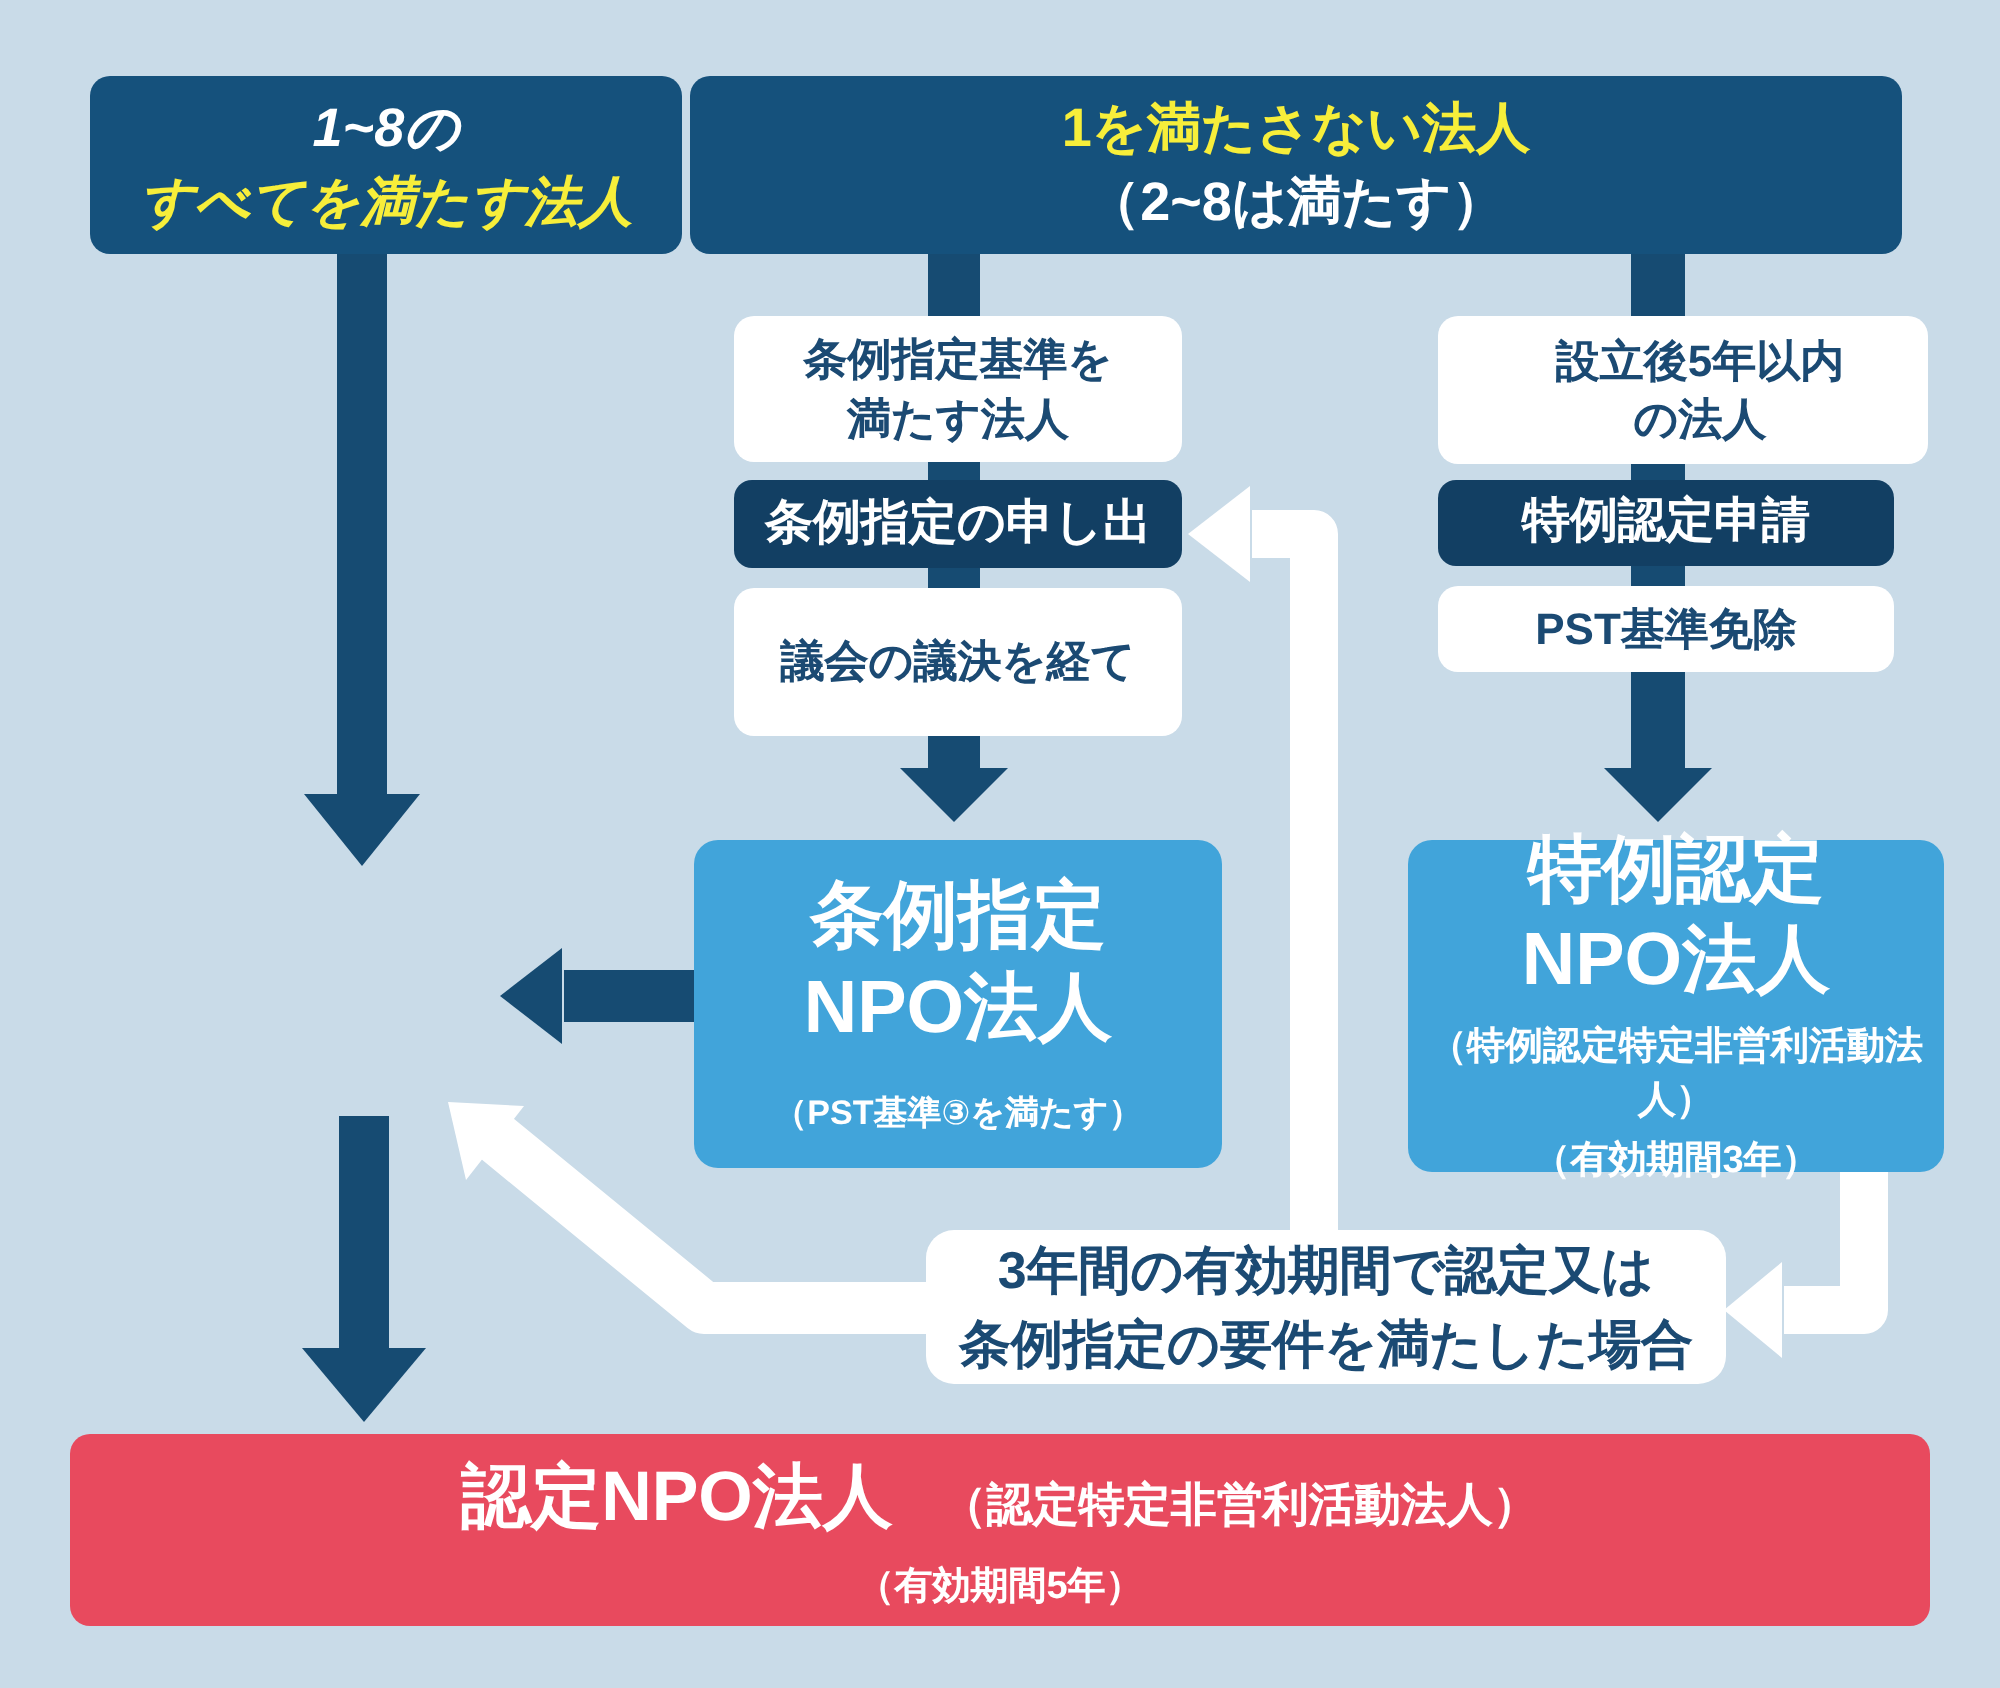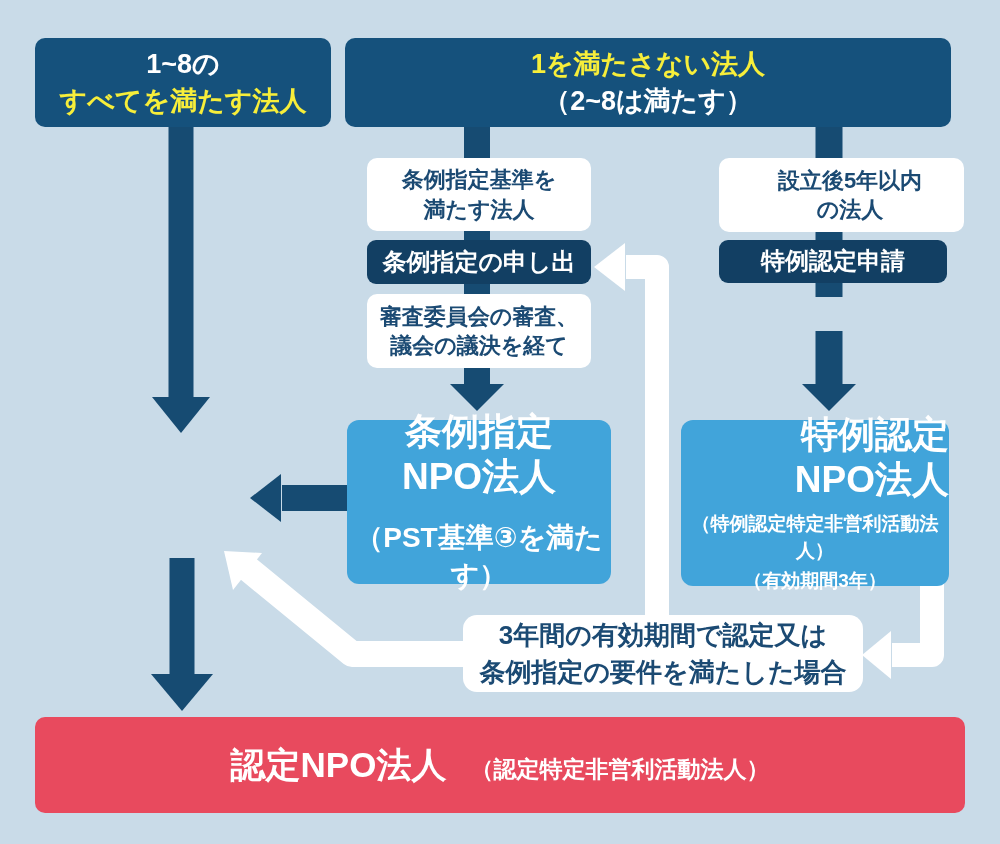--- a/index.html
+++ b/index.html
@@ -31,21 +31,21 @@
     border-radius:10px;font-size:22px;line-height:1.32;
   }
   .pill{
     background:#123f63;color:#ffffff;
     border-radius:9px;font-size:24px;line-height:1.1;
   }
   .blue-box{
     background:#41a4da;color:#ffffff;border-radius:12px;
   }
   .blue-box .big{font-size:37px;line-height:1.22;}
-  .blue-box .note{font-size:28px;margin-top:20px;line-height:1.35;}
+  .blue-box .note{font-size:17px;margin-top:20px;line-height:1.35;}
   .blue-box .note-sm{font-size:19px;margin-top:6px;line-height:1.45;}
   .blue-box .note-sm div{margin-top:2px;}
   .circle{
     background:#41a4da;border-radius:50%;
     color:#ffffff;font-size:30px;line-height:1.3;
     letter-spacing:6px;text-indent:6px;
   }
   .circle .ring{
     position:absolute;left:6px;top:6px;right:6px;bottom:6px;
     border:2.5px solid #ffffff;border-radius:50%;
@@ -104,75 +104,78 @@
     <g>
       <path d="M932 578 V655 H892" stroke="#ffffff" stroke-width="24" fill="none" stroke-linejoin="round"></path>
       <polygon points="891,631 891,679 862,655" fill="#ffffff"></polygon>
     </g>
     <g>
       <path d="M466 654 H352 L247 568" stroke="#ffffff" stroke-width="26" fill="none" stroke-linejoin="round"></path>
       <polygon points="224,551 262,553 233,590" fill="#ffffff"></polygon>
     </g>
   </svg>
 
-  <div class="box top-box" style="left:35px;top:38px;width:296px;height:89px;">
+  <div class="box top-box" style="left:45px;top:38px;width:296px;height:89px;font-style:italic;">
     <div>1~8の</div>
     <div class="yellow">すべてを満たす法人</div>
   </div>
 
   <div class="box top-box" style="left:345px;top:38px;width:606px;height:89px;">
     <div class="yellow">1を満たさない法人</div>
     <div>（2~8は満たす）</div>
   </div>
 
   <div class="box white-box" style="left:367px;top:158px;width:224px;height:73px;">
     <div>条例指定基準を</div>
     <div>満たす法人</div>
   </div>
 
   <div class="box pill" style="left:367px;top:240px;width:224px;height:44px;">
     <div>条例指定の申し出</div>
   </div>
 
   <div class="box white-box" style="left:367px;top:294px;width:224px;height:74px;">
-    <div>審査委員会の審査、</div>
     <div>議会の議決を経て</div>
   </div>
 
   <div class="box white-box" style="left:719px;top:158px;width:228px;height:74px;padding-left:17px;">
     <div>設立後5年以内</div>
     <div>の法人</div>
   </div>
 
   <div class="box pill" style="left:719px;top:240px;width:228px;height:43px;font-family:Liberation Serif, serif;">
     <div>特例認定申請</div>
   </div>
 
+  <div class="box white-box" style="left:719px;top:293px;width:228px;height:43px;">
+    <div>PST基準免除</div>
+  </div>
 
   <div class="box blue-box" style="left:347px;top:420px;width:264px;height:164px;justify-content:center;">
     <div class="big">条例指定</div>
     <div class="big">NPO法人</div>
     <div class="note">（PST基準③を満たす）</div>
   </div>
 
-  <div class="box blue-box" style="left:681px;top:420px;width:268px;height:166px;align-items:flex-end;">
+  <div class="box blue-box" style="left:704px;top:420px;width:268px;height:166px;">
     <div class="big">特例認定</div>
     <div class="big">NPO法人</div>
     <div class="note-sm">
       <div>（特例認定特定非営利活動法人）</div>
       <div>（有効期間3年）</div>
     </div>
   </div>
 
 
   <div class="box condition-box" style="left:463px;top:615px;width:400px;height:77px;">
     <div>3年間の有効期間で認定又は</div>
     <div>条例指定の要件を満たした場合</div>
   </div>
 
   <div class="box red-box" style="left:35px;top:717px;width:930px;height:96px;">
     <div class="row1">
       <span class="title">認定NPO法人</span>
       <span class="subtitle">（認定特定非営利活動法人）</span>
     </div>
+    <div class="note">（有効期間5年）</div>
   </div>
 
 </div>
 
 </body></html>

